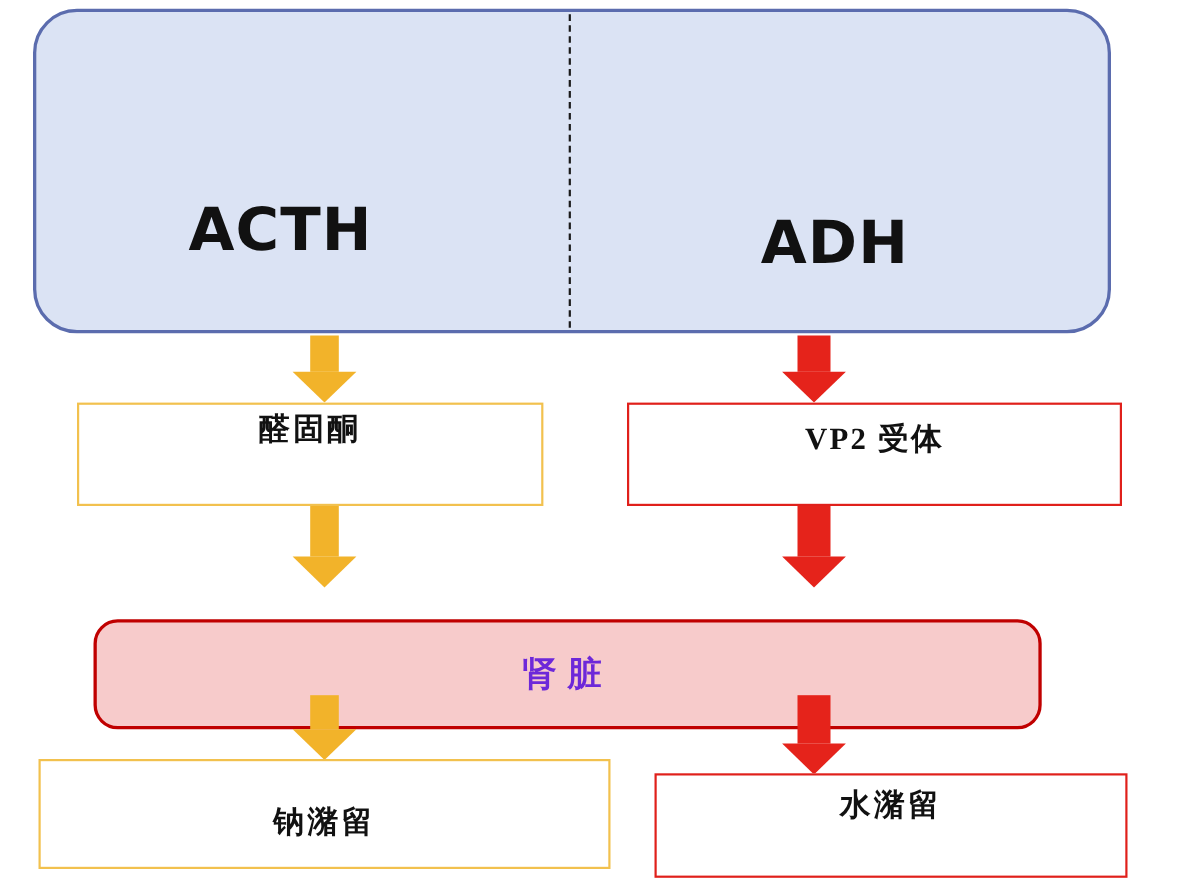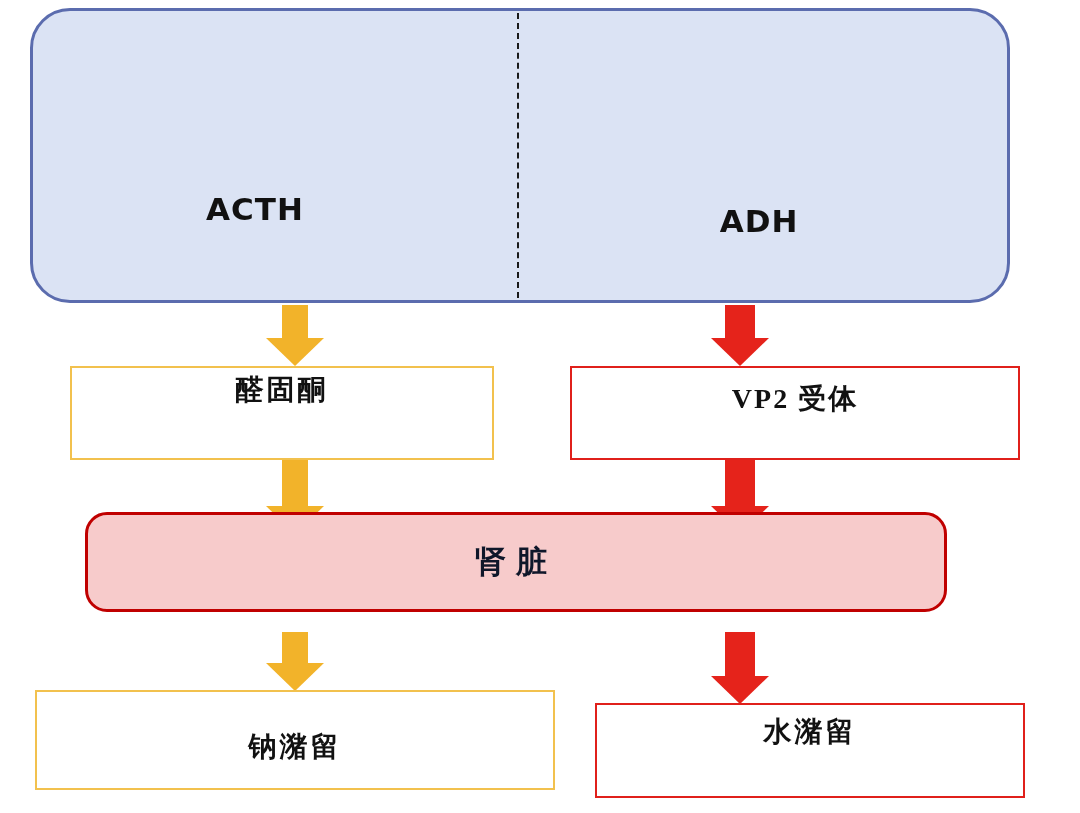--- a/index.html
+++ b/index.html
@@ -42,21 +42,21 @@
     white-space: nowrap;
     color: #111;
   }
   .pit-title {
     font-size: 38px;
     font-weight: bold;
     letter-spacing: 5px;
   }
   .pit-hormone {
     font-family: "DejaVu Sans", "Liberation Sans", sans-serif;
-    font-size: 31px;
+    font-size: 54px;
     font-weight: 900;
     letter-spacing: 1px;
   }
   .anterior-title  { left: 194px; top: 112px; }
   .anterior-horm   { left: 222px; top: 198px; }
   .posterior-title { left: 730px; top: 138px; }
   .posterior-horm  { left: 726px; top: 210px; }
 
   
   .label-box {
@@ -76,34 +76,34 @@
 
   .aldosterone-box { left: 70px;  top: 366px; width: 424px; height: 94px;  padding-top: 3px; }
   .vp2-box         { left: 570px; top: 366px; width: 450px; height: 94px;  padding-top: 12px; letter-spacing: 2px; font-family: Liberation Serif, serif; }
   .sodium-box      { left: 35px;  top: 690px; width: 520px; height: 100px; padding-top: 36px; }
   .water-box       { left: 595px; top: 703px; width: 430px; height: 95px;  padding-top: 8px; }
 
   
   .kidney-box {
     position: absolute;
     left: 85px;
-    top: 512px;
+    top: 563px;
     width: 862px;
     height: 100px;
     background: #f7cbcb;
     border: 3px solid #c00000;
     border-radius: 22px;
     box-sizing: border-box;
     display: flex;
     justify-content: center;
     align-items: center;
     font-size: 31px;
     font-weight: bold;
     letter-spacing: 10px;
-    color: #0f172a;
+    color: #6d28d9;
   }
 
   
   .arrow {
     position: absolute;
     width: 58px;
     display: flex;
     flex-direction: column;
     align-items: center;
   }

